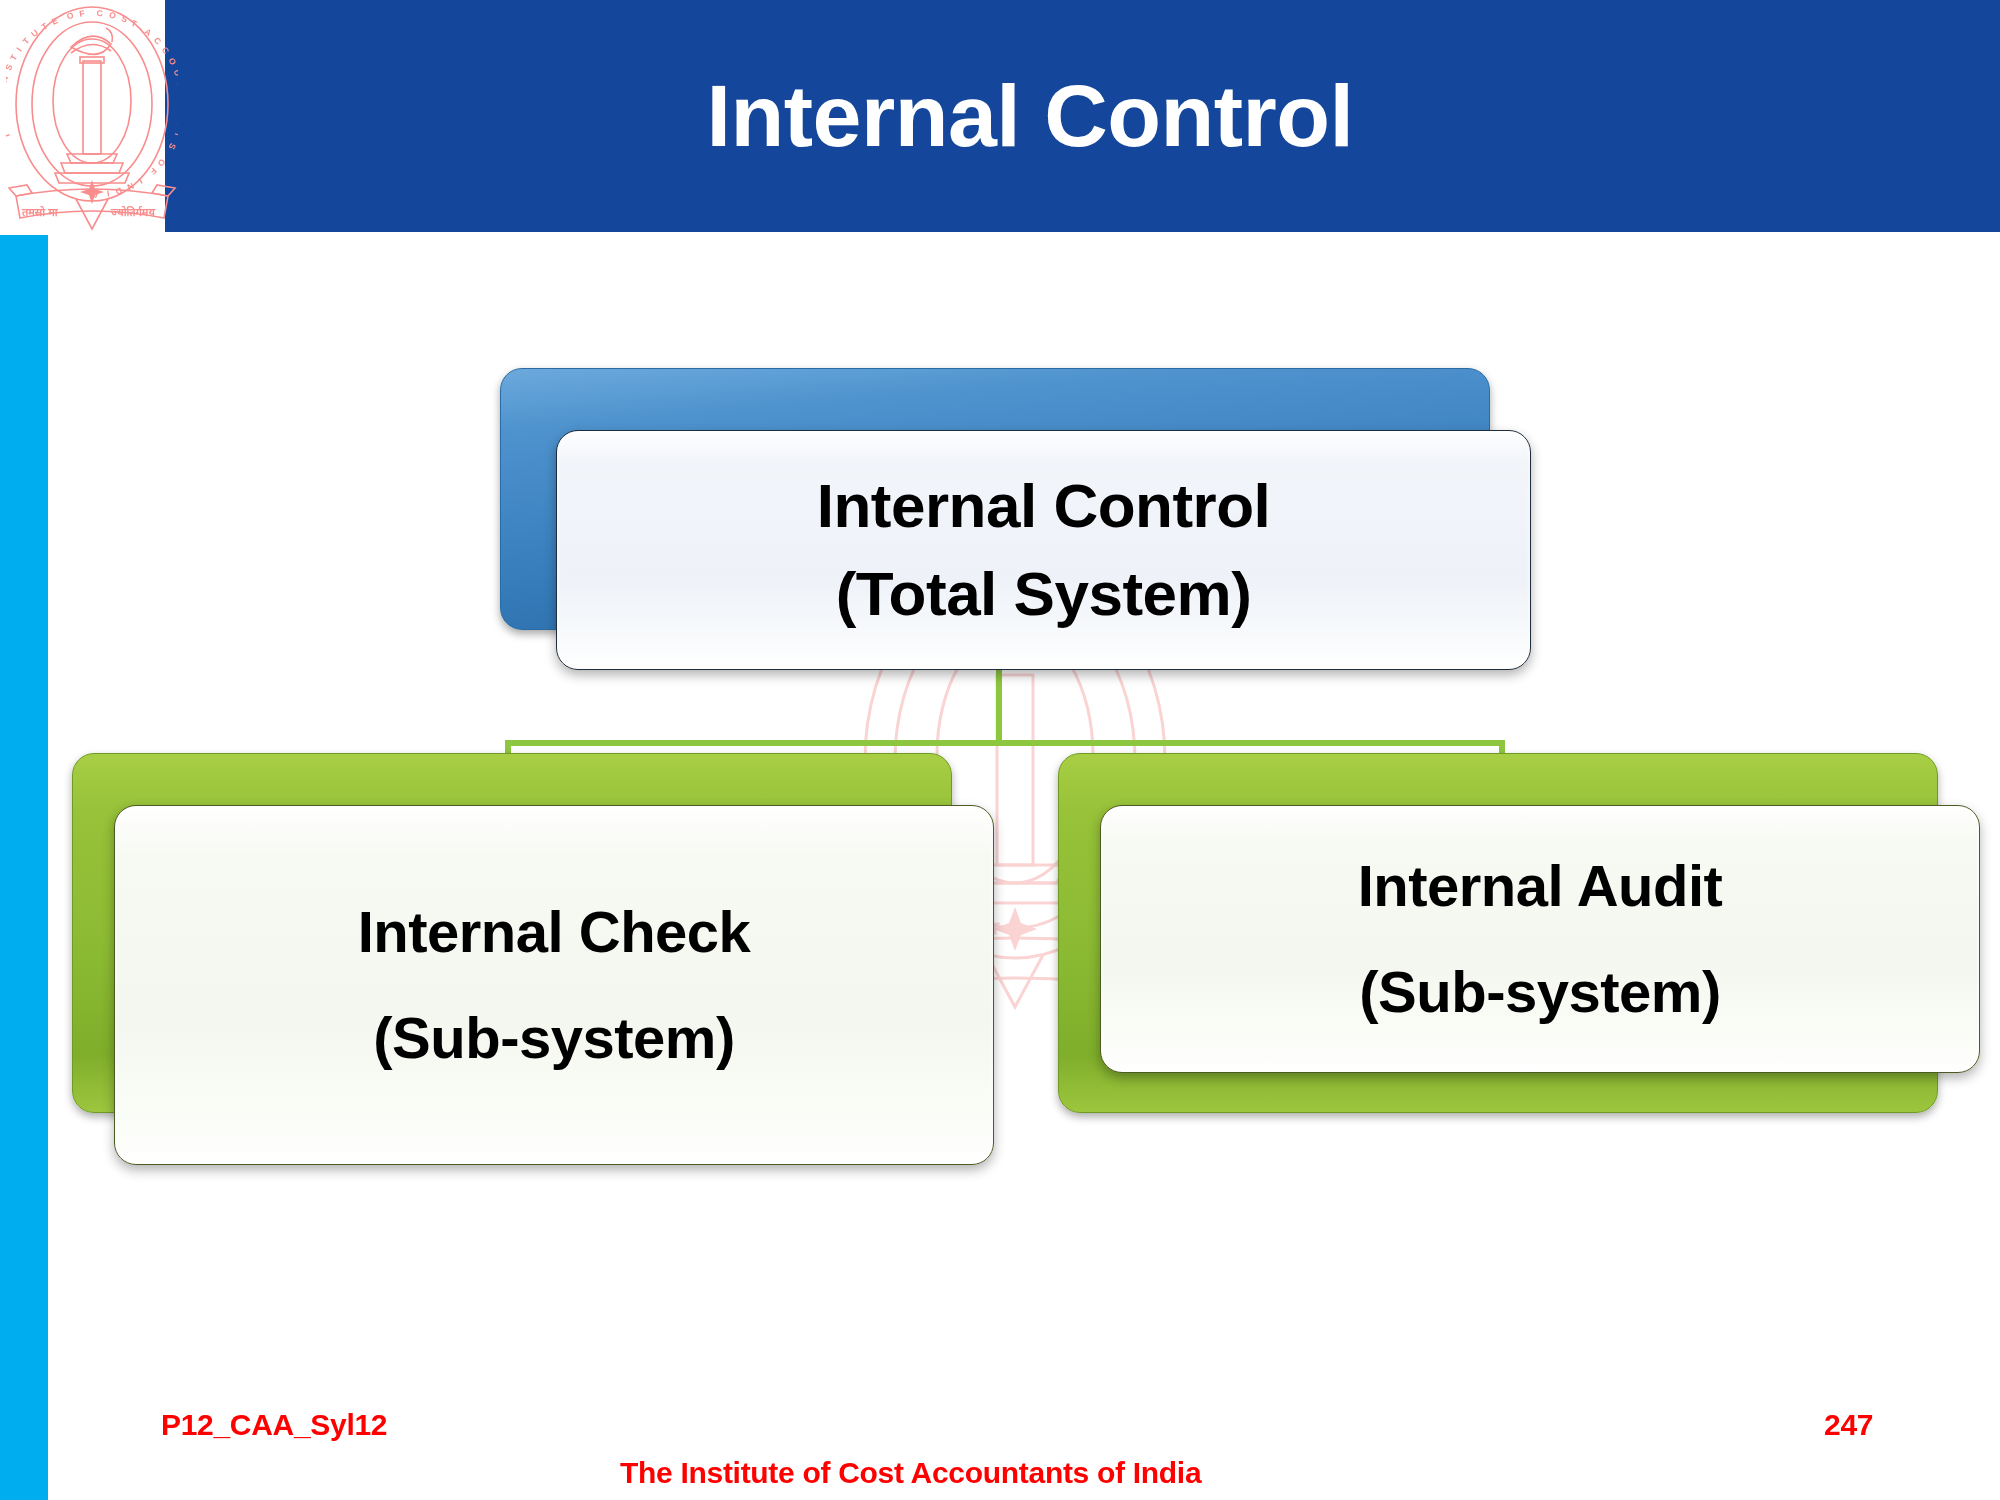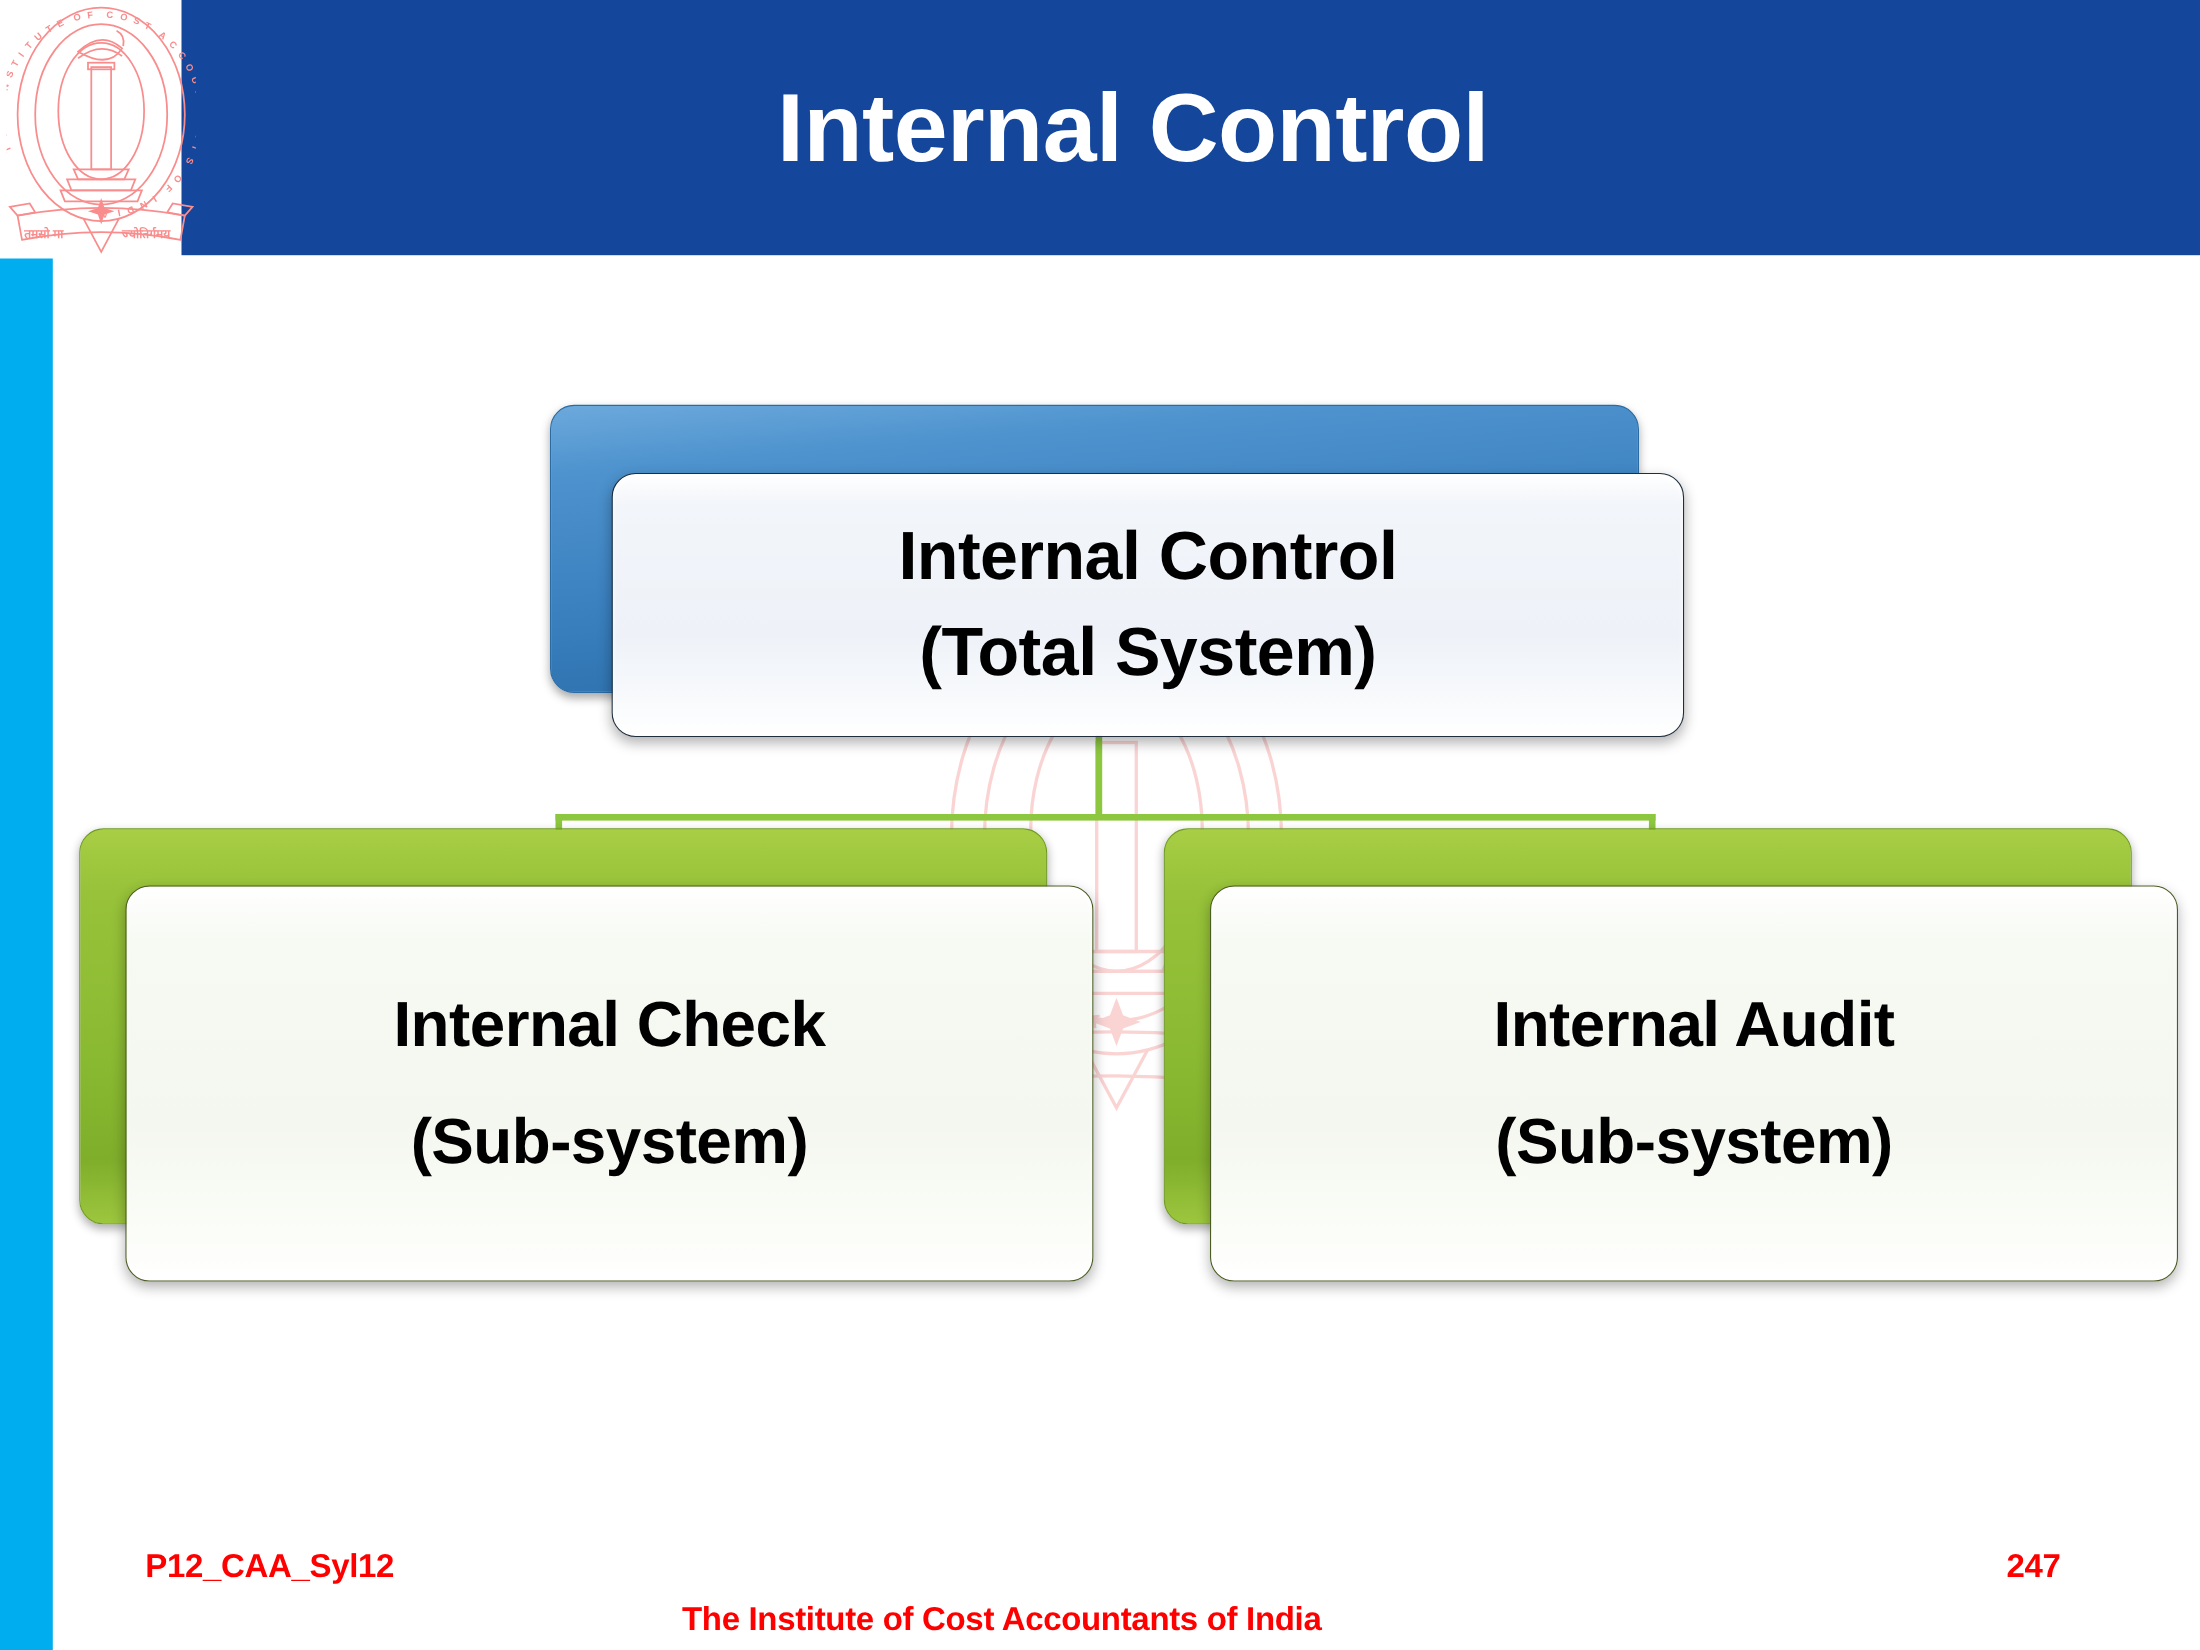--- a/index.html
+++ b/index.html
@@ -128,33 +128,33 @@
     border:1.5px solid #4b5c22;
     box-shadow:0 5px 12px rgba(0,0,0,.3), inset 0 3px 5px rgba(255,255,255,.95);
     font-size:58px;
   }
   .node-green .front .ln { padding:14px 0; }
 
   #node-check { left:72px;  top:753px; width:880px; height:360px; }
   #node-check .front { left:42px; top:52px; width:880px; height:360px; }
 
   #node-audit { left:1058px; top:753px; width:880px; height:360px; }
-  #node-audit .front { left:42px; top:52px; width:880px; height:360px; }
+  #node-audit .front { left:42px; top:52px; width:880px; height:268px; }
 
   
   #footer {
     position:absolute;
     left:0; top:1408px;
     width:2000px; height:58px;
     color:#FF0000;
     font-size:30px;
     font-weight:bold;
     letter-spacing:-0.3px;
   }
-  #footer-code   { position:absolute; left:132px; top:0; white-space:nowrap; }
+  #footer-code   { position:absolute; left:161px; top:0; white-space:nowrap; }
   #footer-center { position:absolute; left:620px; top:0; white-space:nowrap;margin-top:48px; }
   #footer-page   { position:absolute; left:1824px; top:0; white-space:nowrap; }
 </style>
 </head>
 <body>
 
 <div id="slide">
 
   <div id="watermark">
     <svg viewBox="0 0 340 460" width="340" height="460" aria-hidden="true">

